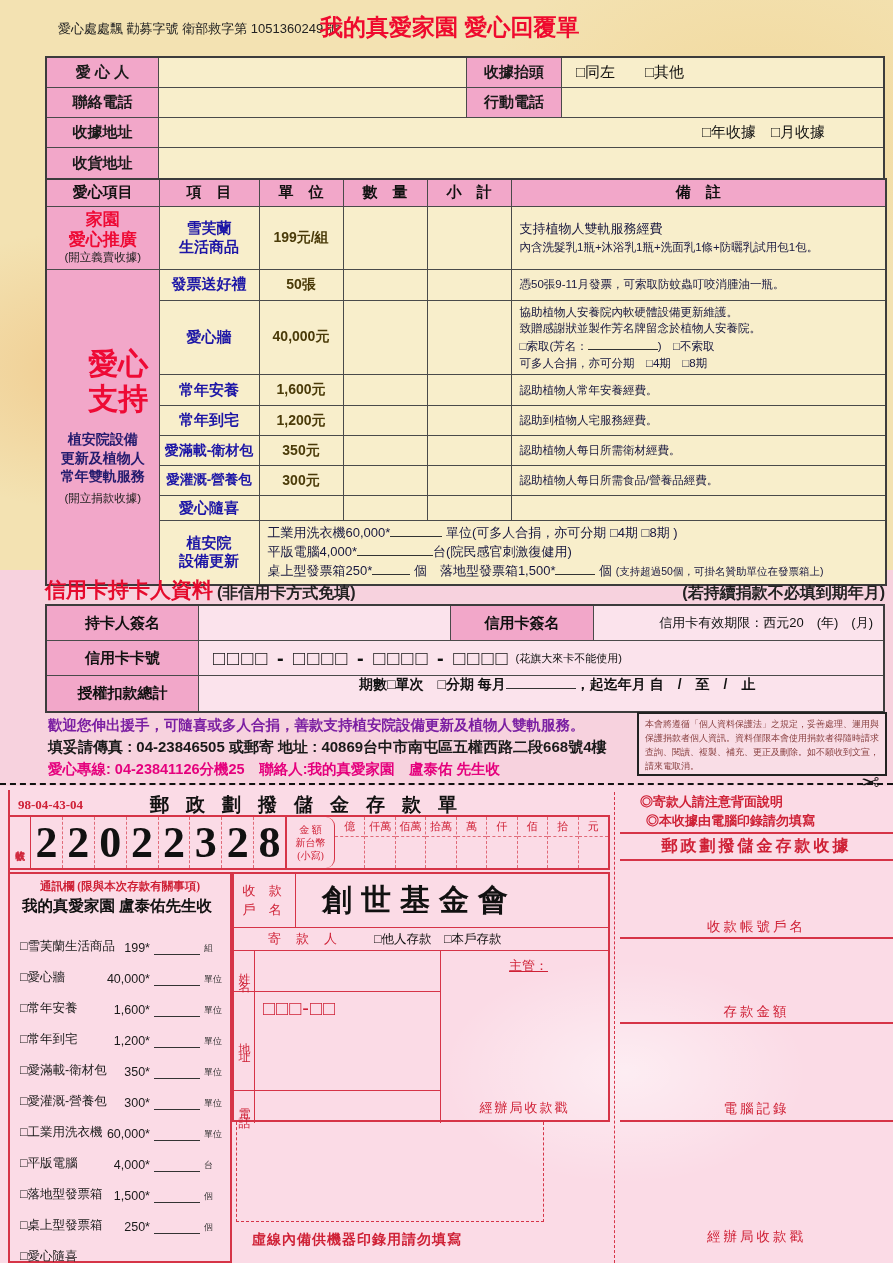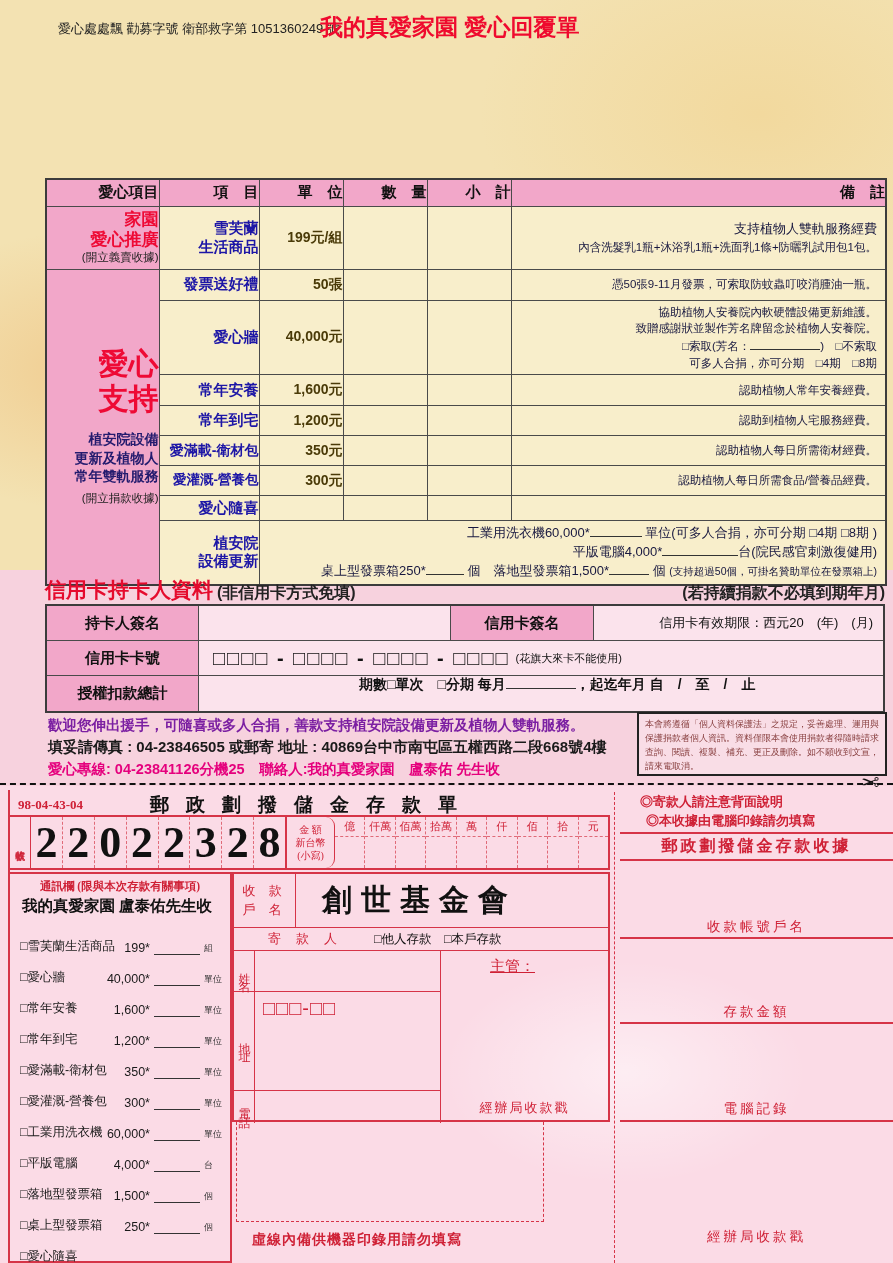--- a/index.html
+++ b/index.html
@@ -26,21 +26,21 @@
             display:flex; align-items:center; justify-content:center; border-right:1.5px solid #4a4a4a; }
   .ifield { flex:1; }
   .ifield2 { width:241px; border-right:1.5px solid #4a4a4a; }
   .ilabel2 { width:95px; background:#f2a7c9; font-weight:bold; font-size:15px; color:#1a1a1a;
              display:flex; align-items:center; justify-content:center; border-right:1.5px solid #4a4a4a; }
   .iopts { flex:1; display:flex; align-items:center; padding-left:14px; font-size:15px; color:#111; }
   .iopts-right { flex:1; display:flex; align-items:center; justify-content:flex-end; padding-right:58px; font-size:15px; color:#111; }
 
   
   table.main { position:absolute; left:45px; top:178px; width:840px; border-collapse:collapse; table-layout:fixed; }
-  table.main td, table.main th { border:1.5px solid #4a4a4a; padding:0; vertical-align:middle;text-align:right; }
+  table.main td, table.main th { border:1.5px solid #4a4a4a; padding:0; vertical-align:middle; }
   table.main { border:2px solid #3c3c3c; }
   th.mh { background:#f2a7c9; font-size:15px; font-weight:bold; color:#111; height:27px; }
   td.cell { background:#f8eecb; text-align:center; }
   td.pinkcell { background:#f2a7c9; text-align:center; }
   .itemname { color:#1d16a6; font-weight:bold; font-size:15px; line-height:1.25; }
   .unitval { color:#4a3a08; font-weight:bold; font-size:14px; }
   td.notecell { background:#f8eecb; text-align:left; padding:3px 8px !important; }
   .note-strong { font-size:13px; font-weight:normal; color:#17173f; line-height:1.45; }
   .note-small { font-size:11.5px; color:#17173f; line-height:1.45; }
   .grp1-red { color:#ee0a35; font-weight:bold; font-size:17px; line-height:1.2; }
@@ -129,38 +129,60 @@
   .payer-opts { margin-left:22px; font-size:12.5px; color:#111; }
   .mid-body { display:flex; height:172px; }
   .mid-left { width:206px; display:flex; flex-direction:column; }
   .mrow { display:flex; border-bottom:1.5px solid #d63447; }
   .mrow:last-child { border-bottom:none; }
   .m-vlabel { width:21px; border-right:1.5px solid #d63447; display:flex; align-items:center; justify-content:center;
               font-size:12px; writing-mode:vertical-rl; text-orientation:upright; letter-spacing:8px; }
   .m-field { flex:1; position:relative; }
   .postal-boxes { position:absolute; left:8px; top:5px; font-size:20px; letter-spacing:1px; }
   .mid-right { flex:1; border-left:1.5px solid #d63447; position:relative; }
-  .supervisor { position:absolute; left:49px; top:6px; font-size:15px;text-decoration:underline; }
+  .supervisor { position:absolute; left:68px; top:6px; font-size:13px;text-decoration:underline; }
   .stamp-mid { position:absolute; left:0; right:0; bottom:6px; text-align:center; font-size:13px; letter-spacing:2px; }
 
   .machine-box { position:absolute; left:236px; top:1122px; width:308px; height:100px;
                  border-left:1.5px dashed #d63447; border-right:1.5px dashed #d63447; border-bottom:1.5px dashed #d63447; }
   .machine-note { position:absolute; left:252px; top:1231px; font-size:14px; font-weight:bold; letter-spacing:1px; }
 </style>
 </head>
 <body>
 
 <div class="sheet">
   <div class="top-zone"></div>
   <div class="cc-zone"></div>
   <div class="slip-zone"></div>
 
   <div class="reg-line">愛心處處飄  勸募字號 衛部救字第 1051360249 號</div>
   <div class="page-title">我的真愛家園 愛心回覆單</div>
 
+  <div class="info-table">
+    <div class="irow">
+      <div class="ilabel">愛 心 人</div>
+      <div class="ifield ifield2"></div>
+      <div class="ilabel2">收據抬頭</div>
+      <div class="iopts pre">□同左　　□其他</div>
+    </div>
+    <div class="irow">
+      <div class="ilabel">聯絡電話</div>
+      <div class="ifield ifield2"></div>
+      <div class="ilabel2">行動電話</div>
+      <div class="iopts"></div>
+    </div>
+    <div class="irow">
+      <div class="ilabel">收據地址</div>
+      <div class="iopts-right pre">□年收據　□月收據</div>
+    </div>
+    <div class="irow">
+      <div class="ilabel">收貨地址</div>
+      <div class="ifield"></div>
+    </div>
+  </div>
 
   <table class="main">
     <colgroup>
         <col style="width:113px">
         <col style="width:100px">
         <col style="width:84px">
         <col style="width:84px">
         <col style="width:84px">
         <col style="width:375px">
       </colgroup>

